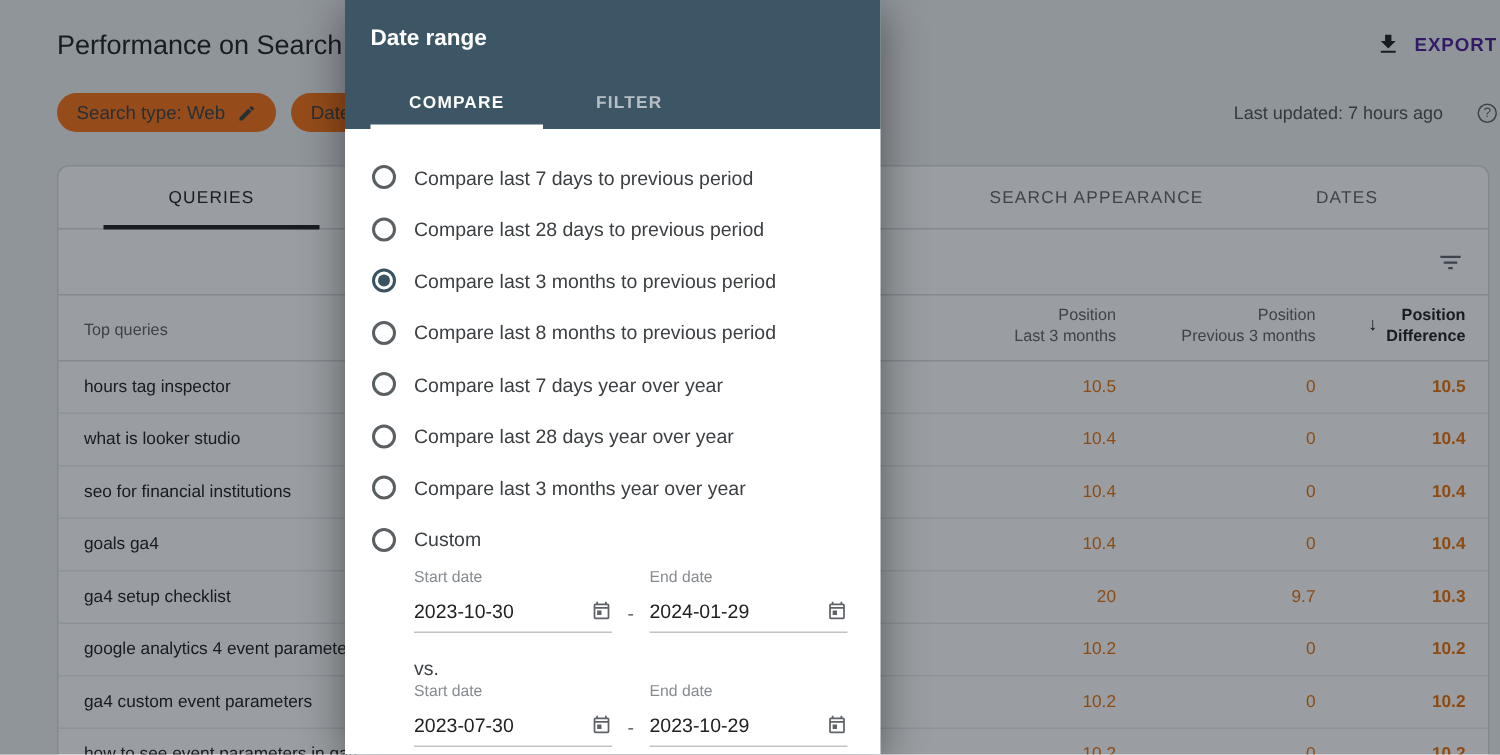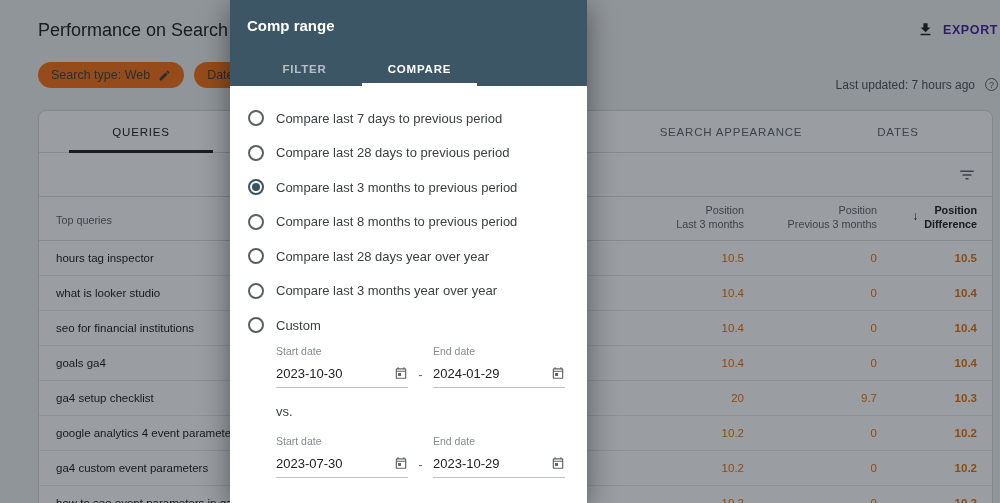--- a/index.html
+++ b/index.html
@@ -4,22 +4,22 @@
 <style>
   * { margin:0; padding:0; box-sizing:border-box; }
   html,body { width:1000px; height:503px; overflow:hidden; font-family:"Liberation Sans", sans-serif; }
   body { position:relative; background:#eef0f2; }
 
   
   .page { position:absolute; inset:0; background:#eef0f2; }
   .page-title { position:absolute; left:38px; top:20px; font-size:18px; color:#202124; white-space:nowrap; }
   .export-btn { position:absolute; right:2px; top:21px; display:flex; align-items:center; gap:9px;
                 font-size:12.5px; font-weight:700; letter-spacing:.6px; color:#4c1d95; cursor:pointer; }
-  .last-updated { position:absolute; right:2px; top:68px; display:flex; gap:10px;
-                  font-size:12px; color:#4d5156;margin-top:10px; }
+  .last-updated { position:absolute; right:2px; top:68px; display:flex; align-items:center; gap:23px;
+                  font-size:12px; color:#4d5156; }
   .help-icon { width:13px; height:13px; border:1.2px solid #5f6368; border-radius:50%;
                font-size:9px; color:#5f6368; display:flex; align-items:center; justify-content:center; }
   .chips { position:absolute; left:38px; top:62px; display:flex; gap:10px; }
   .chip { height:26px; background:#f97316; border-radius:13px; display:flex; align-items:center;
           gap:8px; padding:0 13px; font-size:12.5px; color:#3c4043; white-space:nowrap; cursor:pointer; }
 
   
   .card { position:absolute; left:38px; top:110px; width:955px; height:410px; background:#fff;
           border:1px solid #d5d9dd; border-radius:8px 8px 0 0; }
   .tab-row { position:relative; height:42px; border-bottom:1px solid #dadce0; }
@@ -67,21 +67,21 @@
   .opt-row.selected .radio .dot { display:block; }
   .opt-label { font-size:13px; color:#3c4043; }
   .custom-section { padding:2px 18px 0 46px; }
   .date-row { display:flex; }
   .date-field { width:132px; border-bottom:1px solid #bfc3c7; cursor:text; }
   .date-label { font-size:10.5px; color:#868b90; line-height:13px; }
   .date-value-row { display:flex; justify-content:space-between; padding:8px 0 6px; }
   .date-value { font-size:13px; color:#202124; }
   .cal-icon { width:14px; height:14px; cursor:pointer; }
   .dash-cell { width:25px; text-align:center; color:#5f6368; font-size:13px; padding-top:22px; }
-  .vs-label { margin-top:17px; font-size:13px; color:#3c4043; line-height:14px; margin-bottom:16px; }
+  .vs-label { margin-top:17px; font-size:13px; color:#3c4043; line-height:14px; margin-bottom:2px; }
 </style>
 </head>
 <body>
 
 <div class="page">
   <div class="page-title">Performance on Search resu</div>
 
   <div class="export-btn">
     <svg class="dl" width="17" height="17" viewBox="0 0 24 24">
         <path fill="#202124" d="M5 20h14v-2H5v2zM19 9h-4V3H9v6H5l7 7 7-7z"></path>
@@ -185,27 +185,27 @@
       <span class="v vb">0</span>
       <span class="v vc">10.2</span>
     </div>
   </div>
 
   <div class="scrim"></div>
 </div>
 
 <div class="modal">
   <div class="modal-header">
-    <div class="modal-title">Comp range</div>
+    <div class="modal-title">Date range</div>
     <div class="modal-tabs">
-      <div class="mtab">FILTER</div>
       <div class="mtab active">
         <span>COMPARE</span>
         <div class="mtab-indicator"></div>
       </div>
+      <div class="mtab">FILTER</div>
     </div>
   </div>
 
   <div class="modal-body">
     <div class="opt-row">
       <span class="radio"></span>
       <span class="opt-label">Compare last 7 days to previous period</span>
     </div>
     <div class="opt-row">
       <span class="radio"></span>
@@ -216,20 +216,24 @@
           <span class="dot"></span>
         </span>
       <span class="opt-label">Compare last 3 months to previous period</span>
     </div>
     <div class="opt-row">
       <span class="radio"></span>
       <span class="opt-label">Compare last 8 months to previous period</span>
     </div>
     <div class="opt-row">
       <span class="radio"></span>
+      <span class="opt-label">Compare last 7 days year over year</span>
+    </div>
+    <div class="opt-row">
+      <span class="radio"></span>
       <span class="opt-label">Compare last 28 days year over year</span>
     </div>
     <div class="opt-row">
       <span class="radio"></span>
       <span class="opt-label">Compare last 3 months year over year</span>
     </div>
     <div class="opt-row">
       <span class="radio"></span>
       <span class="opt-label">Custom</span>
     </div>

